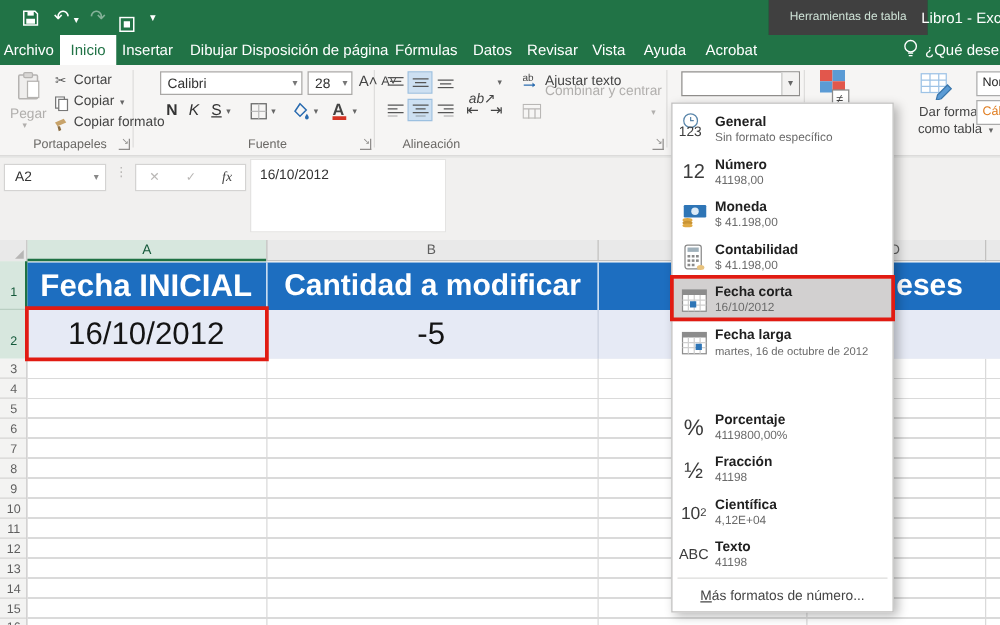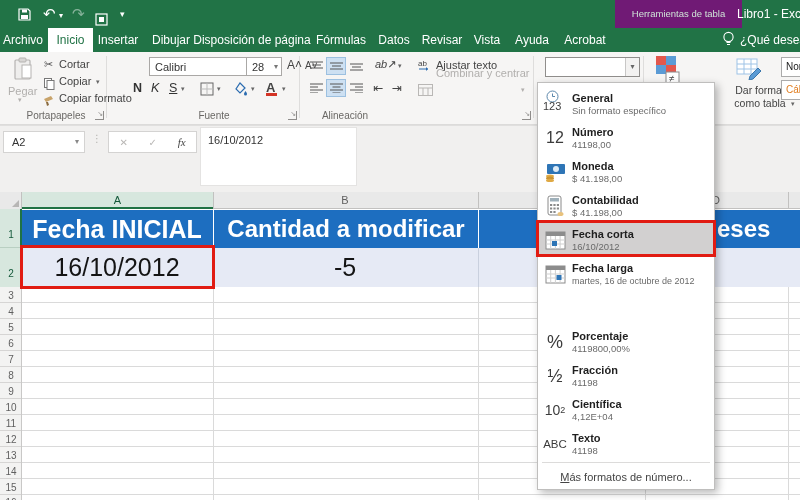--- a/index.html
+++ b/index.html
@@ -9,21 +9,21 @@
   .abs { position:absolute; }
   .ctr { transform:translateX(-50%); }
 
   
   .titlebar { left:0; top:0; width:800px; height:28px; background:#217346; }
   .tabrow   { left:0; top:28px; width:800px; height:24px; background:#217346; }
   .qat-ic { color:#fff; font-size:13px; line-height:28px; }
   .tab { color:#fff; font-size:12px; line-height:24px; white-space:nowrap;text-align:center; }
   .tab-active { background:#fff; color:#217346; text-align:center; }
   .ctx-block { left:615px; top:0; width:127px; height:52px; background:#14532f; }
-  .ctx-title { left:0; top:0; width:127px; height:28px; color:#cfe3d7; font-size:9.5px; line-height:28px; text-align:center; background:#701a75; }
+  .ctx-title { left:0; top:0; width:127px; height:28px; color:#cfe3d7; font-size:9.5px; line-height:28px; text-align:center; background:#404040; }
   .ctx-tab { left:0; top:28px; width:127px; height:24px; color:#fff; font-size:12px; line-height:24px; text-align:center; background:#1a5c38; }
   .wintitle { color:#fff; font-size:12px; line-height:28px; white-space:nowrap; }
 
   
   .ribbon { left:0; top:52px; width:800px; height:73px; background:#f6f5f4; border-bottom:1px solid #dcdbda; }
   .vsep { width:1px; background:#dedddc; }
   .grouplabel { font-size:10px; color:#6a6865; white-space:nowrap; }
   .launcher { width:9px; height:9px; border-right:1px solid #8f8d8b; border-bottom:1px solid #8f8d8b; font-size:7px; color:#8f8d8b; line-height:6px; text-align:right; }
   .rbtn { font-size:11px; color:#444; white-space:nowrap; }
   .gray { color:#b1afad; }
@@ -150,21 +150,21 @@
   <span class="abs" style="left:43px;top:93px;">
     <svg width="13" height="12" viewBox="0 0 13 12">
         <path d="M1 4l7-3 2 3-7 3z" fill="#c8a36a"></path>
         <path d="M3 7l1 4 2-1-1-3z" fill="#8a6b3f"></path>
       </svg>
   </span>
   <span class="abs rbtn" style="left:59px;top:92px;">Copiar formato</span>
   <span class="abs grouplabel ctr" style="left:56px;top:110px;">Portapapeles</span>
   <div class="abs launcher" style="left:95px;top:111px;">↘</div>
 
-  <div class="abs combo" style="left:128px;top:57px;width:114px;height:19px;margin-left:21px;">
+  <div class="abs combo" style="left:128px;top:57px;width:114px;height:19px;">
     <span>Calibri</span>
       <span class="arr">▾</span>
   </div>
   <div class="abs combo" style="left:246px;top:57px;width:36px;height:19px;">
     <span>28</span>
       <span class="arr">▾</span>
   </div>
   <span class="abs rbtn" style="left:287px;top:58px;font-size:12px;">A˄</span>
   <span class="abs rbtn" style="left:305px;top:60px;font-size:10px;">A˅</span>
   <span class="abs nks" style="left:133px;top:81px;font-weight:bold;">N</span>
@@ -198,21 +198,21 @@
   <span class="abs tgl tgl-on" style="left:327px;top:58px;width:18px;height:16px;">
       <svg width="13" height="10" viewBox="0 0 13 10">
         <path d="M0 2h13M2 5h9M0 8h13" stroke="#555"></path>
       </svg>
     </span>
   <span class="abs tgl" style="left:347px;top:58px;width:18px;height:16px;">
       <svg width="13" height="10" viewBox="0 0 13 10">
         <path d="M0 3h13M2 6h9M0 9h13" stroke="#555"></path>
       </svg>
     </span>
-  <span class="abs rbtn" style="left:375px;top:58px;font-size:11px;"><i style="font-style:italic">ab</i>↗</span>
+  <span class="abs rbtn" style="left:375px;top:72px;font-size:11px;"><i style="font-style:italic">ab</i>↗</span>
   <span class="abs" style="left:398px;top:62px;font-size:7px;color:#666;">▾</span>
   <span class="abs tgl" style="left:307px;top:80px;width:18px;height:16px;">
       <svg width="13" height="10" viewBox="0 0 13 10">
         <path d="M0 1h13M0 4h8M0 7h13M0 10h8" stroke="#555"></path>
       </svg>
     </span>
   <span class="abs tgl tgl-on" style="left:327px;top:80px;width:18px;height:16px;">
       <svg width="13" height="10" viewBox="0 0 13 10">
         <path d="M0 1h13M2.5 4h8M0 7h13M2.5 10h8" stroke="#555"></path>
       </svg>

